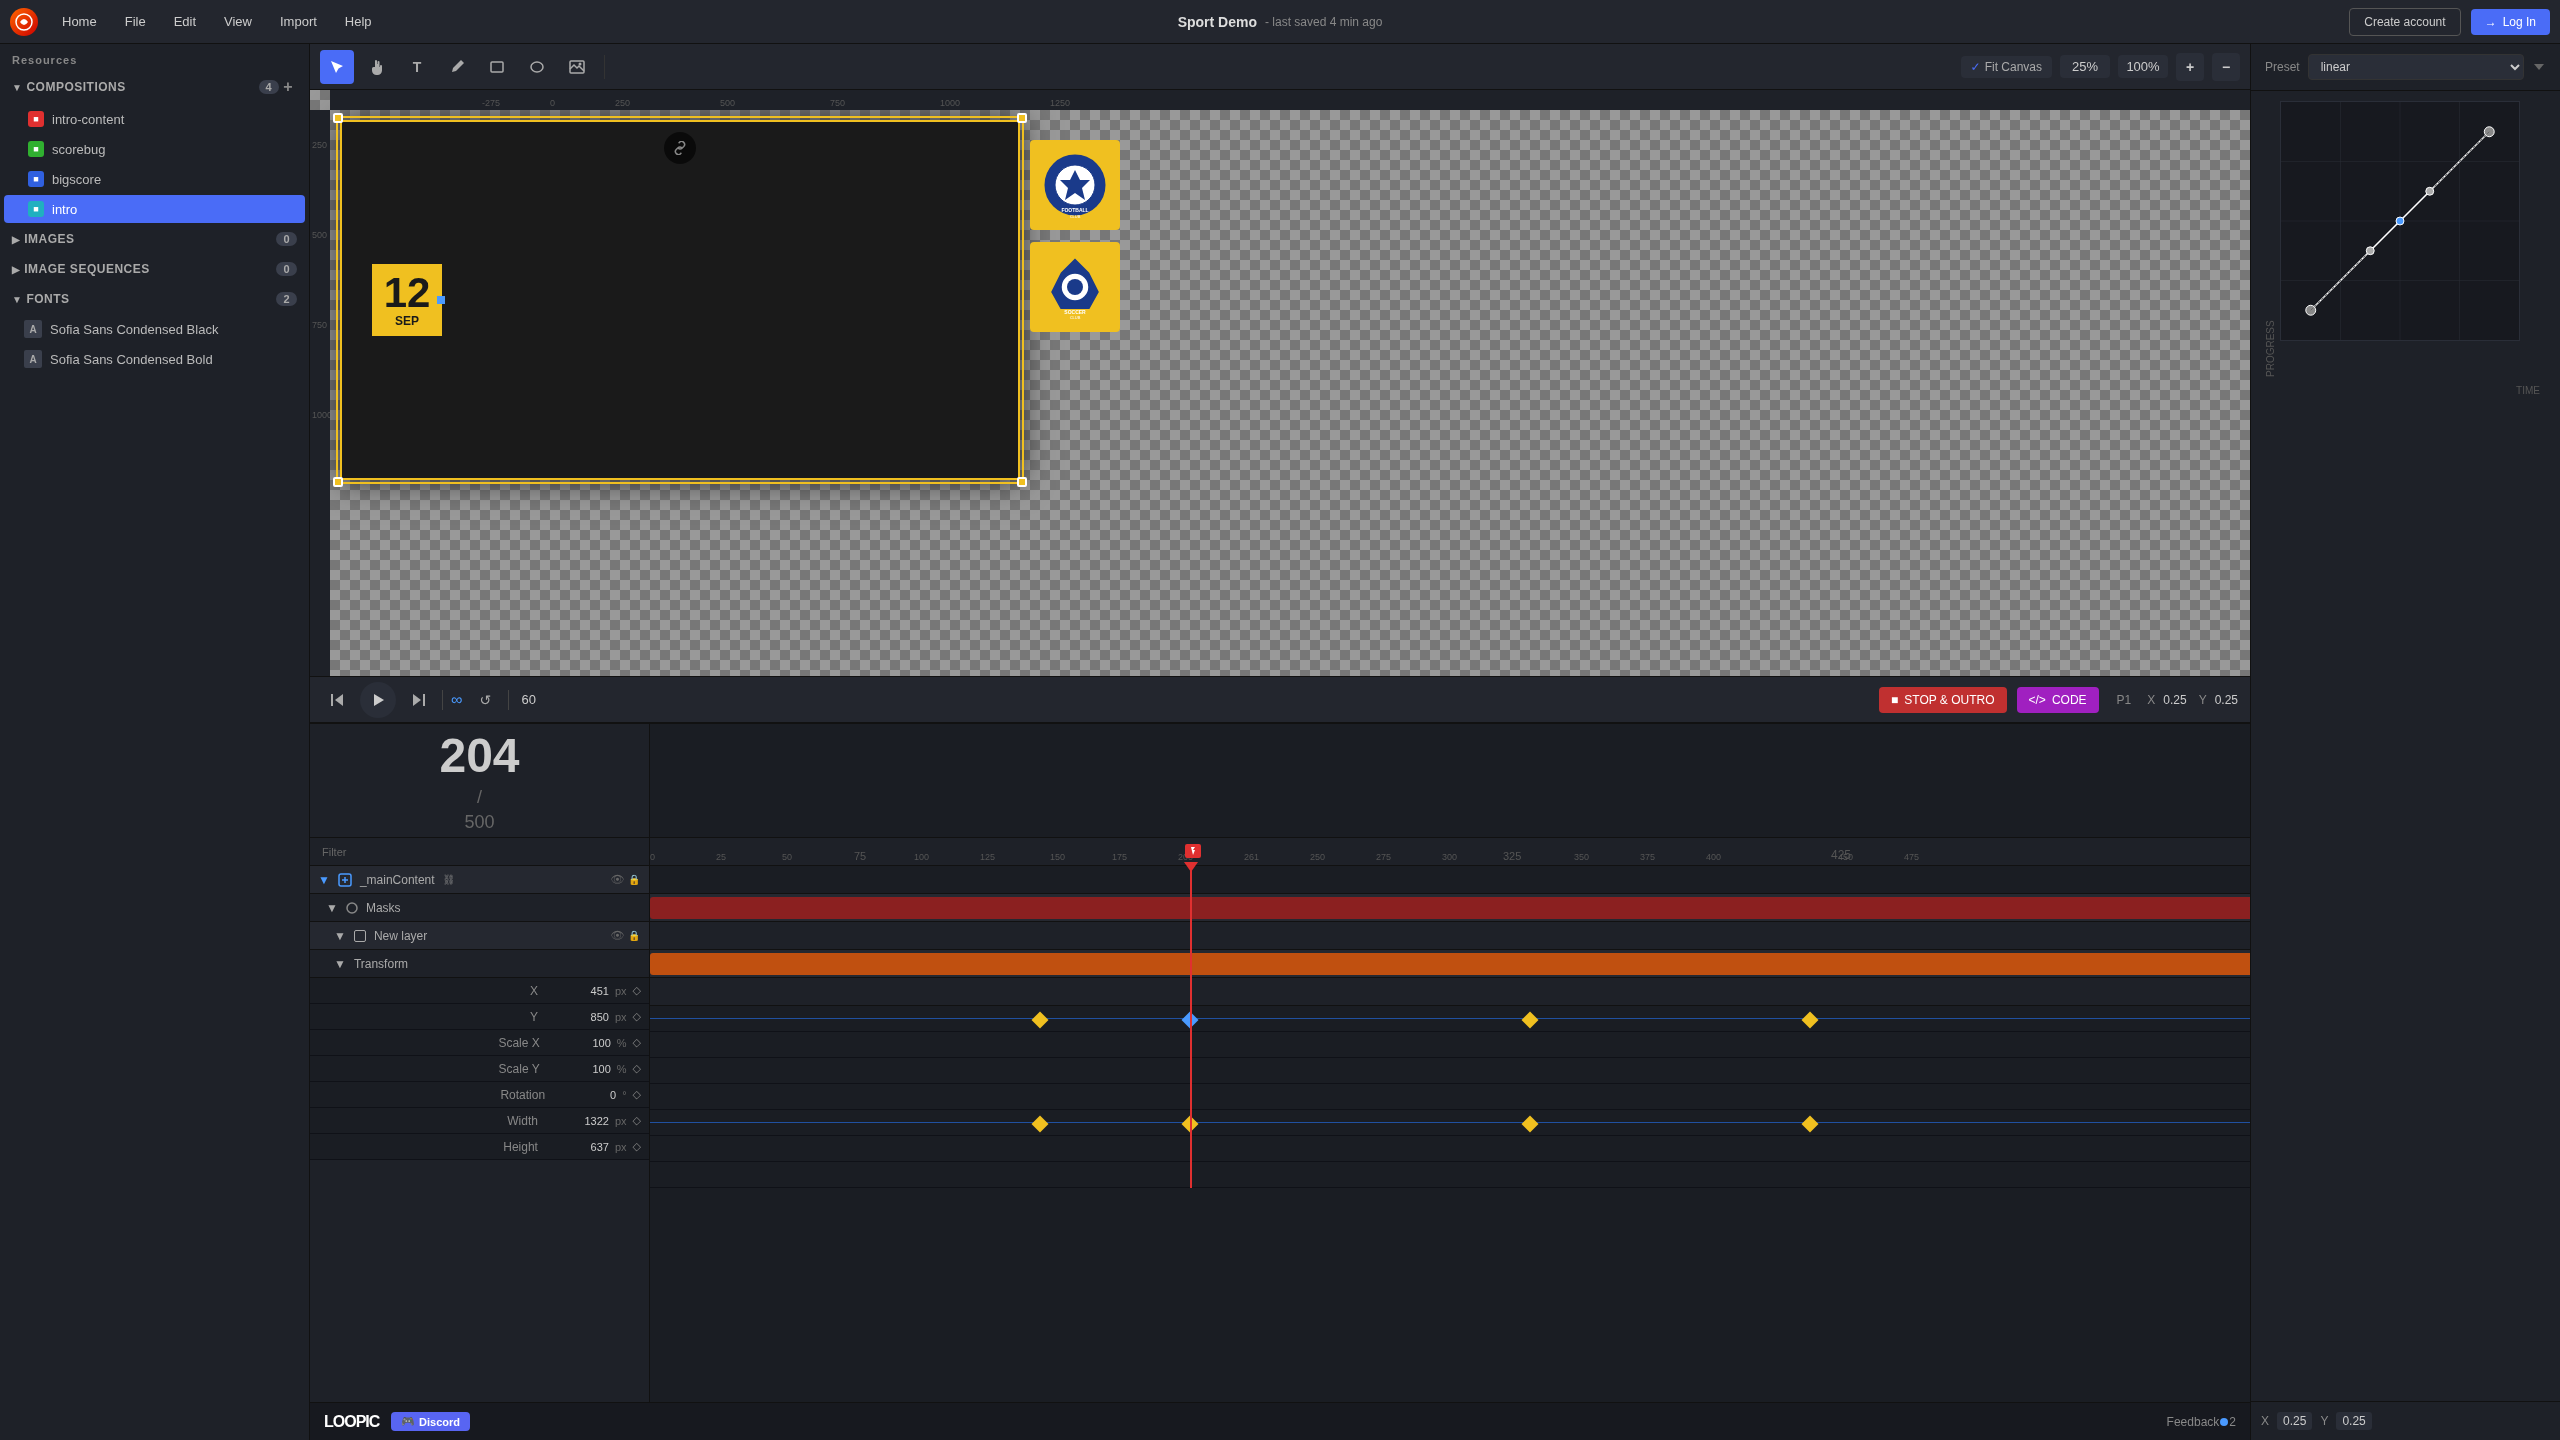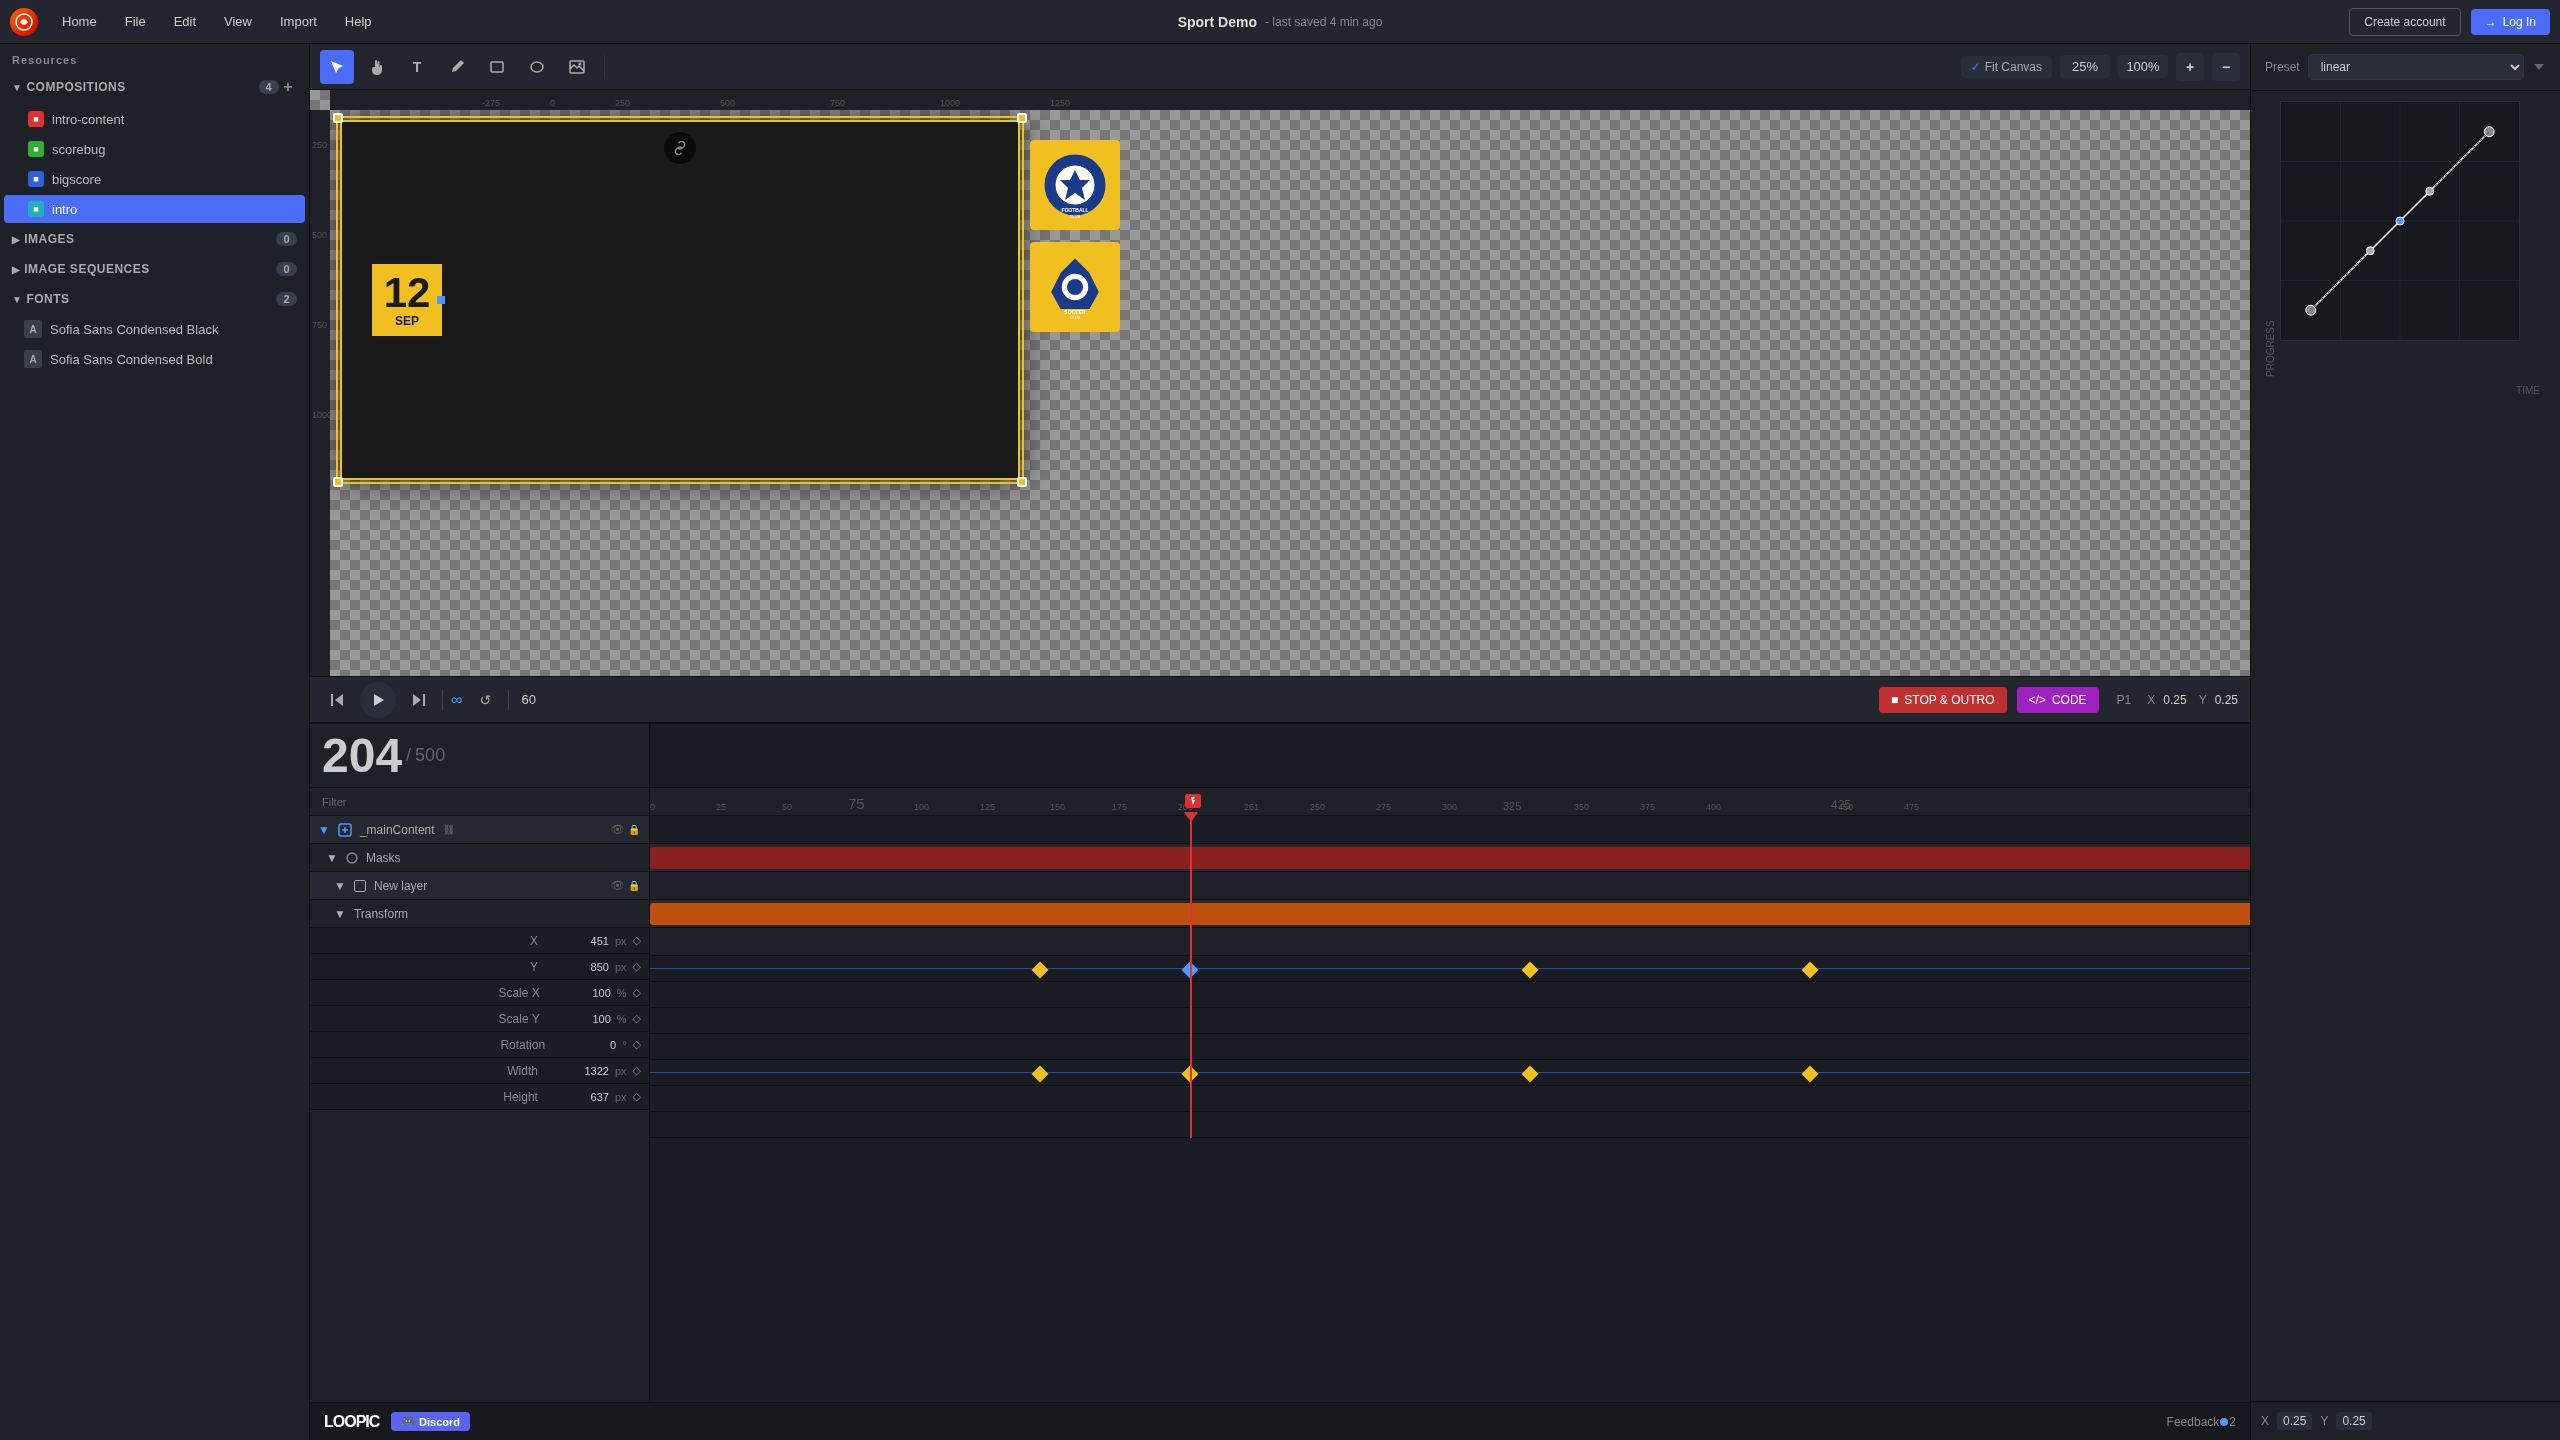--- a/index.html
+++ b/index.html
@@ -366,21 +366,21 @@
           <span style="color:#ccc;font-size:12px;">0.25</span>
           <span style="color:#888;font-size:12px;margin-left:4px;">Y</span>
           <span style="color:#ccc;font-size:12px;">0.25</span>
         </div>
       </div>
     </div>
 
     <div id="bottom-panel" style="flex:1;display:flex;flex-direction:column;overflow:hidden;">
 
       <div style="display:flex;align-items:stretch;border-bottom:1px solid #111;">
-        <div style="width:340px;flex-shrink:0;background:#1e2128;border-right:1px solid #111;padding:4px 12px;display:flex;align-items:center;gap:4px;">
+        <div style="width:340px;flex-shrink:0;background:#1e2128;border-right:1px solid #111;padding:4px 12px;display:flex;align-items:center;gap:4px;flex-direction:column;">
           <span class="fc-main">204</span>
           <span class="fc-total">/</span>
           <span class="fc-total">500</span>
         </div>
         <div style="flex:1;background:#1a1d23;display:flex;align-items:center;padding:0 10px;">
 
           <div style="position:relative;flex:1;"></div>
         </div>
       </div>
 
@@ -469,21 +469,21 @@
           </div>
         </div>
 
         <div id="tl-right-tracks" style="flex:1;overflow:auto;position:relative;background:#1a1d23;">
 
           <div style="position:sticky;top:0;z-index:10;height:28px;background:#1e2128;border-bottom:1px solid #111;display:flex;align-items:flex-end;min-width:1800px;">
             <div style="position:relative;width:100%;height:20px;">
               <span style="position:absolute;left:0;font-size:9px;color:#555;bottom:3px;">0</span>
               <span style="position:absolute;left:66px;font-size:9px;color:#555;bottom:3px;">25</span>
               <span style="position:absolute;left:132px;font-size:9px;color:#555;bottom:3px;">50</span>
-              <span style="position:absolute;left:198px;font-size:15px;color:#555;bottom:3px;">75</span>
+              <span style="position:absolute;left:204px;font-size:11px;color:#555;bottom:3px;">75</span>
               <span style="position:absolute;left:264px;font-size:9px;color:#555;bottom:3px;">100</span>
               <span style="position:absolute;left:330px;font-size:9px;color:#555;bottom:3px;">125</span>
               <span style="position:absolute;left:400px;font-size:9px;color:#555;bottom:3px;margin-top:15px;">150</span>
               <span style="position:absolute;left:462px;font-size:9px;color:#555;bottom:3px;">175</span>
               <span style="position:absolute;left:528px;font-size:9px;color:#555;bottom:3px;">200</span>
               <span style="position:absolute;left:594px;font-size:9px;color:#555;bottom:3px;">261</span>
               <span style="position:absolute;left:660px;font-size:9px;color:#555;bottom:3px;">250</span>
               <span style="position:absolute;left:726px;font-size:9px;color:#555;bottom:3px;">275</span>
               <span style="position:absolute;left:792px;font-size:9px;color:#555;bottom:3px;">300</span>
               <span style="position:absolute;left:853px;font-size:11px;color:#555;bottom:3px;">325</span>

